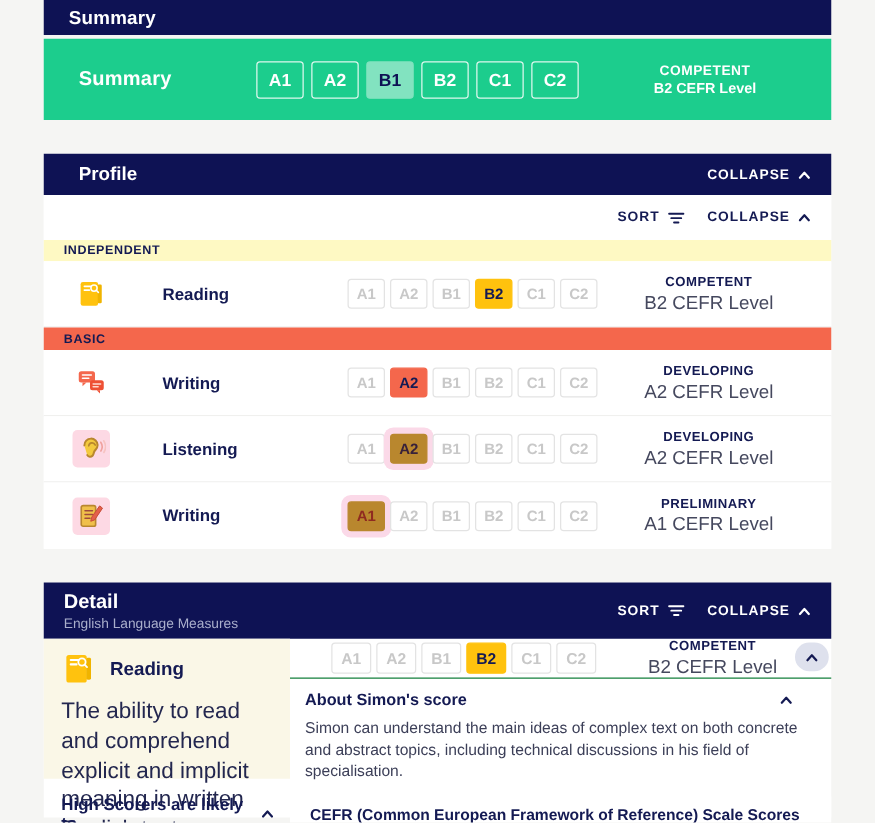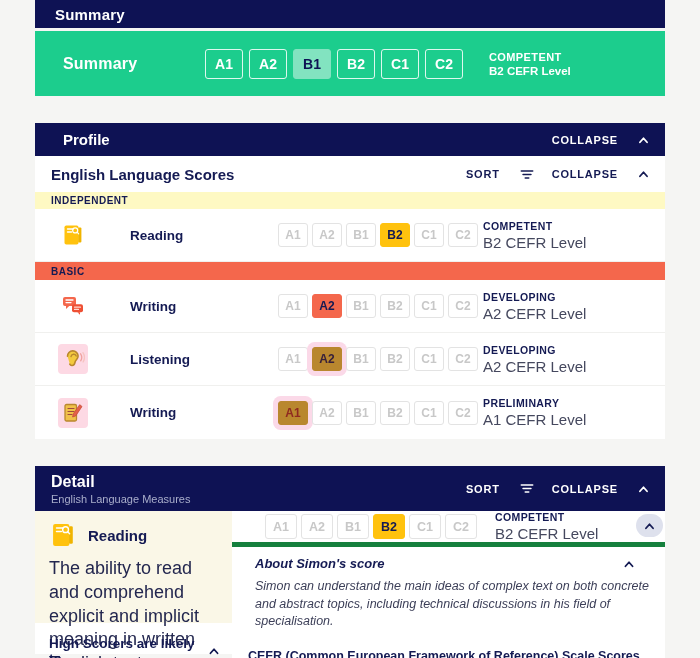--- a/index.html
+++ b/index.html
@@ -22,37 +22,37 @@
   .pills-sm .pill { width:30px; height:24px; margin-right:4px; font-size:12px; }
   .pills-md .pill { width:32px; height:25px; margin-right:4px; font-size:12.5px; }
   .pill.active { border-color:transparent; }
   .var-mint      { background:#82e3c0 !important; border-color:#82e3c0 !important; color:#0e1254 !important; }
   .var-yellow    { background:#ffc20e !important; border-color:#ffc20e !important; color:#141a53 !important; }
   .var-orange    { background:#f4674c !important; border-color:#f4674c !important; color:#141a53 !important; }
   .var-gold-navy { background:#b9872e !important; border-color:#b9872e !important; color:#38213a !important;
                    box-shadow:0 0 0 5px #fbd9e8; }
   .var-gold-red  { background:#b9872e !important; border-color:#b9872e !important; color:#8f2a20 !important;
                    box-shadow:0 0 0 5px #fbd9e8; }
-  .status { text-align:left; margin-left:auto; }
+  .status { text-align:center; margin-left:auto; }
   .status .status-top { font-size:11px; font-weight:bold; letter-spacing:.4px; }
   .status .status-sub { font-size:15px; margin-top:2px; }
   .status-light { color:#fff; width:150px; }
   .status-light .status-sub { font-size:11.5px; font-weight:bold; }
   .status-dark .status-top { color:#141a53; font-size:10.5px; }
   .status-dark .status-sub { color:#45485e; }
 
   
   .card { background:#fff; }
   .profile-card { margin-top:27px; }
   .detail-card { margin-top:27px; height:188px; }
   .sec-head { background:#0e1254; color:#fff; display:flex; align-items:center; padding:0 16px; }
   .profile-card .sec-head { height:33px;padding-left:28px; }
   .sec-title { font-size:15px; font-weight:bold; }
   .head-actions { margin-left:auto; display:flex; align-items:center; gap:18px; }
-  .collapse-btn, .sort-btn { display:flex; align-items:center; gap:20px; background:none; border:none;
+  .collapse-btn, .sort-btn { display:flex; align-items:center; gap:6px; background:none; border:none;
     font-family:inherit; font-size:11px; font-weight:bold; letter-spacing:.8px; cursor:pointer; }
   .light-btn { color:#fff; }
   .navy-btn { color:#141a53; }
   .subhead { height:36px; display:flex; align-items:center; padding:0 16px; background:#fff; }
   .subhead-title { color:#141a53; font-size:15px; font-weight:bold; }
   .band { height:17px; display:flex; align-items:center; padding-left:16px;
     font-size:10px; font-weight:bold; letter-spacing:.5px; color:#141a53; }
   .band-yellow { background:#fef9c3; }
   .band-orange { height:18px; background:#f4674c; }
 
@@ -78,21 +78,21 @@
   .desc { margin-top:8px; font-size:18px; color:#23274f; line-height:1.32; }
   .high { padding:13px 12px 0 14px; display:flex; align-items:center; justify-content:space-between;
     background:none; border:none; width:100%; font-family:inherit; color:#141a53;
     font-size:13.5px; font-weight:bold; cursor:pointer; text-align:left; }
   .right-col { flex:1; display:flex; flex-direction:column; }
   .detail-top { height:47px; display:flex; align-items:center; padding-left:33px; }
   .detail-top .status { width:150px; margin-left:14px; }
   .scroll-btn { position:absolute; top:3px; right:2px; width:27px; height:23px; border-radius:12px;
     background:#dee1ed; border:none; color:#141a53; display:flex; align-items:center;
     justify-content:center; cursor:pointer; }
-  .about { border-top:5px solid #15803d; padding:9px 16px 10px 23px;font-style:italic; }
+  .about { border-top:1px solid #15803d; padding:9px 16px 10px 12px; }
   .about-head { display:flex; align-items:center; justify-content:space-between; }
   .about-title { color:#141a53; font-size:13px; font-weight:bold; }
   .about-chevron { background:none; border:none; color:#141a53; cursor:pointer; padding-right:14px; }
   .about-text { margin-top:7px; font-size:12.5px; color:#3c3f58; line-height:1.4; max-width:412px; }
   .gray-gap { height:10px; background:#f1f1ef; }
   .cefr-row { padding:8px 16px; color:#141a53; font-size:12.5px; font-weight:bold; background:#fff; }
   svg { display:block; }
 </style>
 </head>
 <body>
@@ -128,21 +128,20 @@
           <span>
             <svg width="11" height="8" viewBox="0 0 12 9">
                 <path d="M2 7l4-4.5L10 7" fill="none" stroke="#fff" stroke-width="2" stroke-linecap="round" stroke-linejoin="round"></path>
               </svg>
           </span>
         </button>
       </div>
     </div>
 
     <div class="subhead">
-      <span class="subhead-title">English Language Scores</span>
       <div class="head-actions">
         <button class="sort-btn navy-btn">
           <span>SORT</span>
           <span>
             <svg width="14" height="11" viewBox="0 0 16 12">
                 <path d="M1.5 2h13M3.5 6h9M6 10h4" stroke="#141a53" stroke-width="1.8" stroke-linecap="round"></path>
               </svg>
           </span>
         </button>
         <button class="collapse-btn navy-btn">

